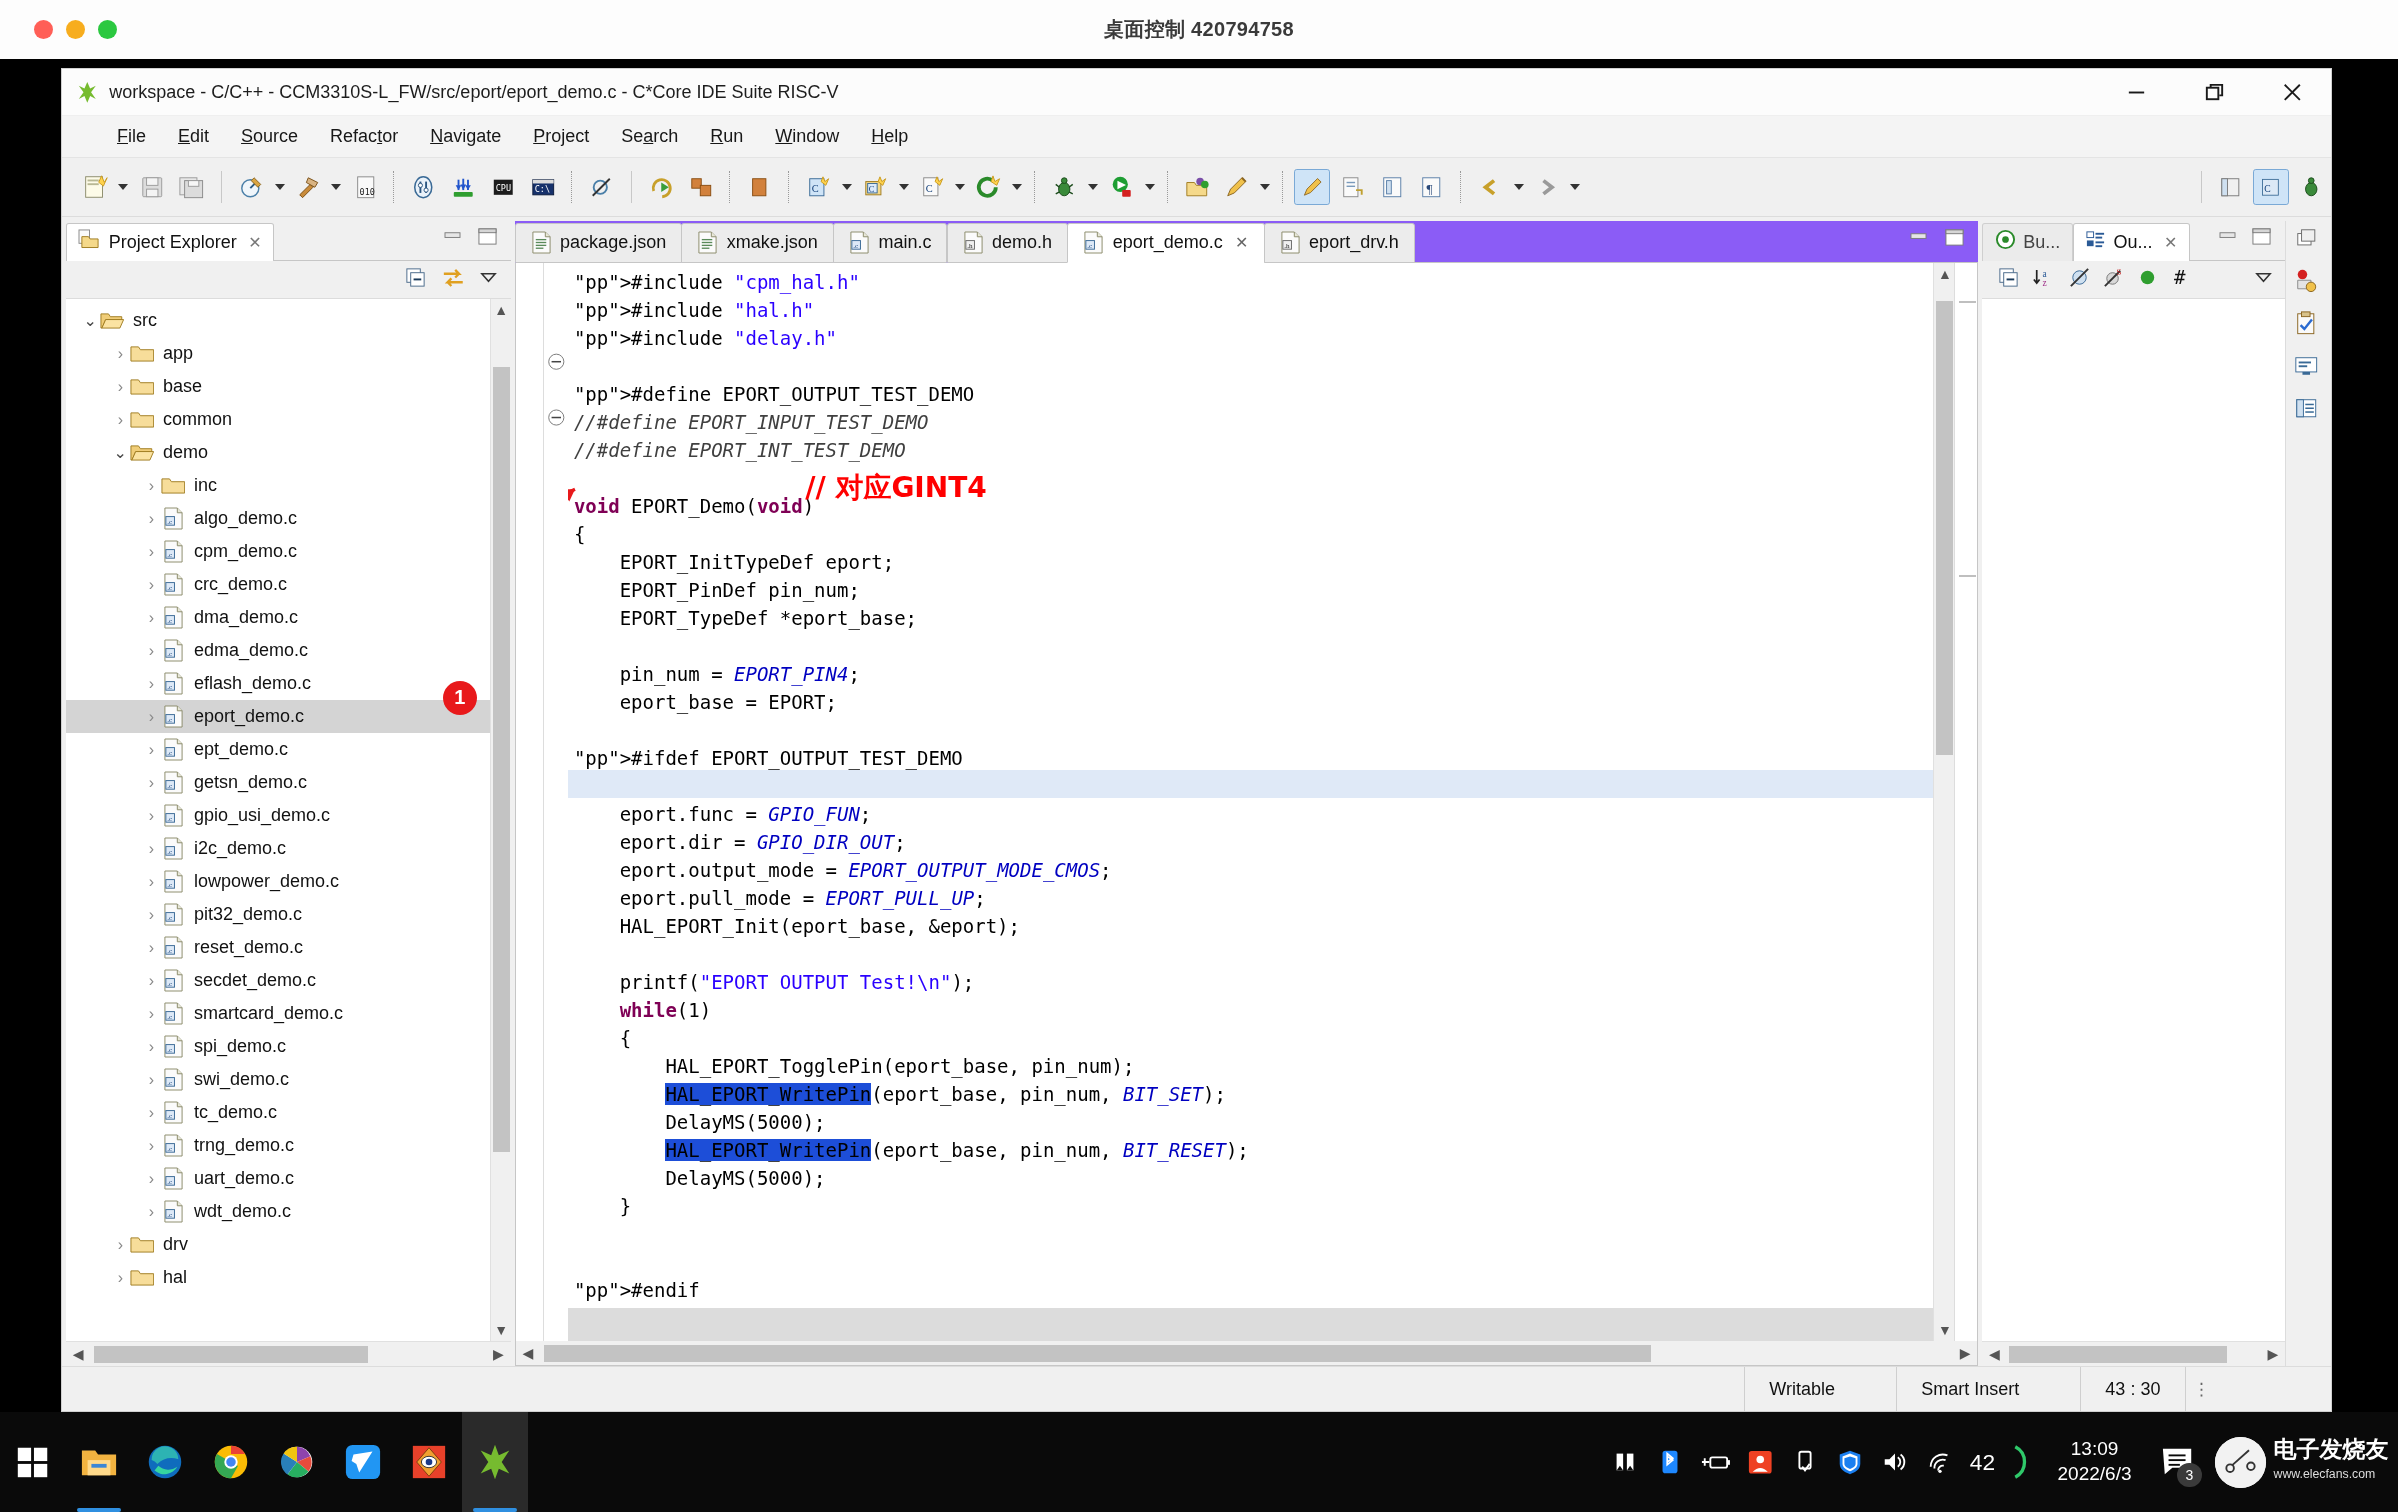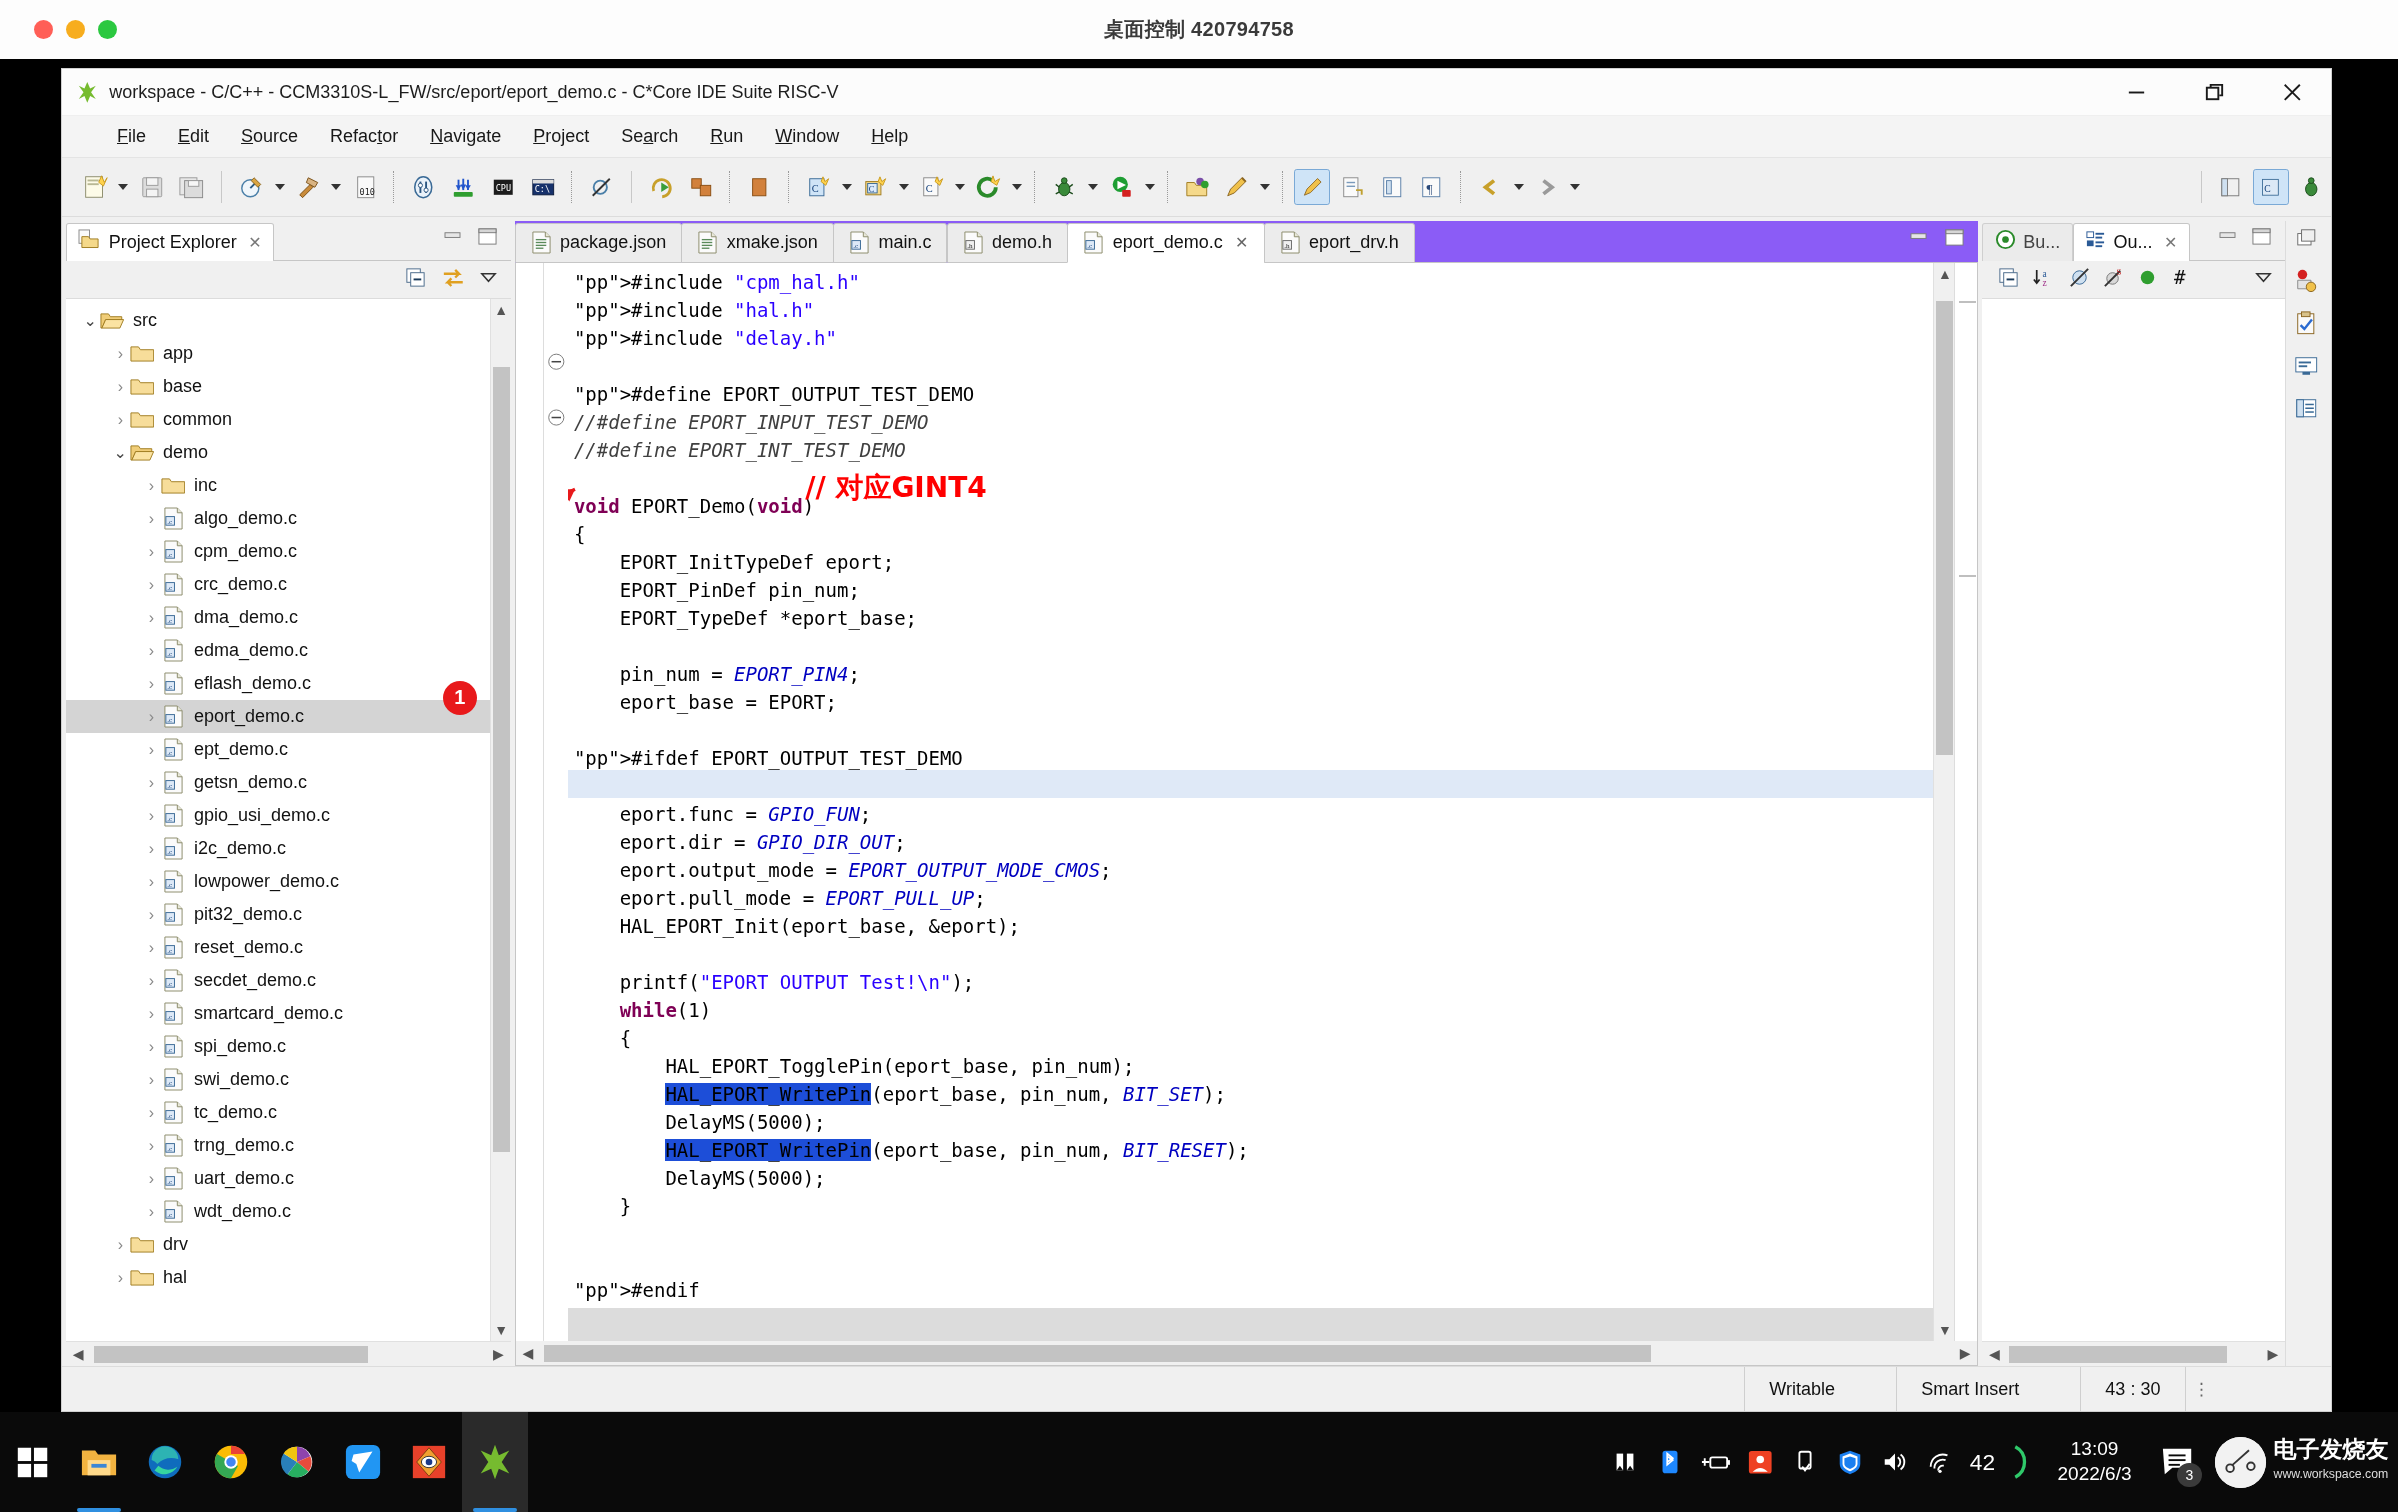--- a/index.html
+++ b/index.html
@@ -1346,19 +1346,19 @@
         <div class="logo">
           <svg width="51" height="51" viewBox="0 0 54 54">
             <circle cx="27" cy="27" r="27" fill="#f2f2f2"></circle>
             <circle cx="16" cy="33" r="4" fill="none" stroke="#333" stroke-width="2"></circle>
             <circle cx="38" cy="31" r="4" fill="none" stroke="#333" stroke-width="2"></circle>
             <line x1="18" y1="30" x2="36" y2="14" stroke="#333" stroke-width="2"></line>
           </svg>
         </div>
         <div class="txt">
           <span>电子发烧友</span>
-          <small>www.workspace.com</small>
+          <small>www.elecfans.com</small>
         </div>
       </div>
     </div>
   </div>
 </div>
 
 
 </body></html>

